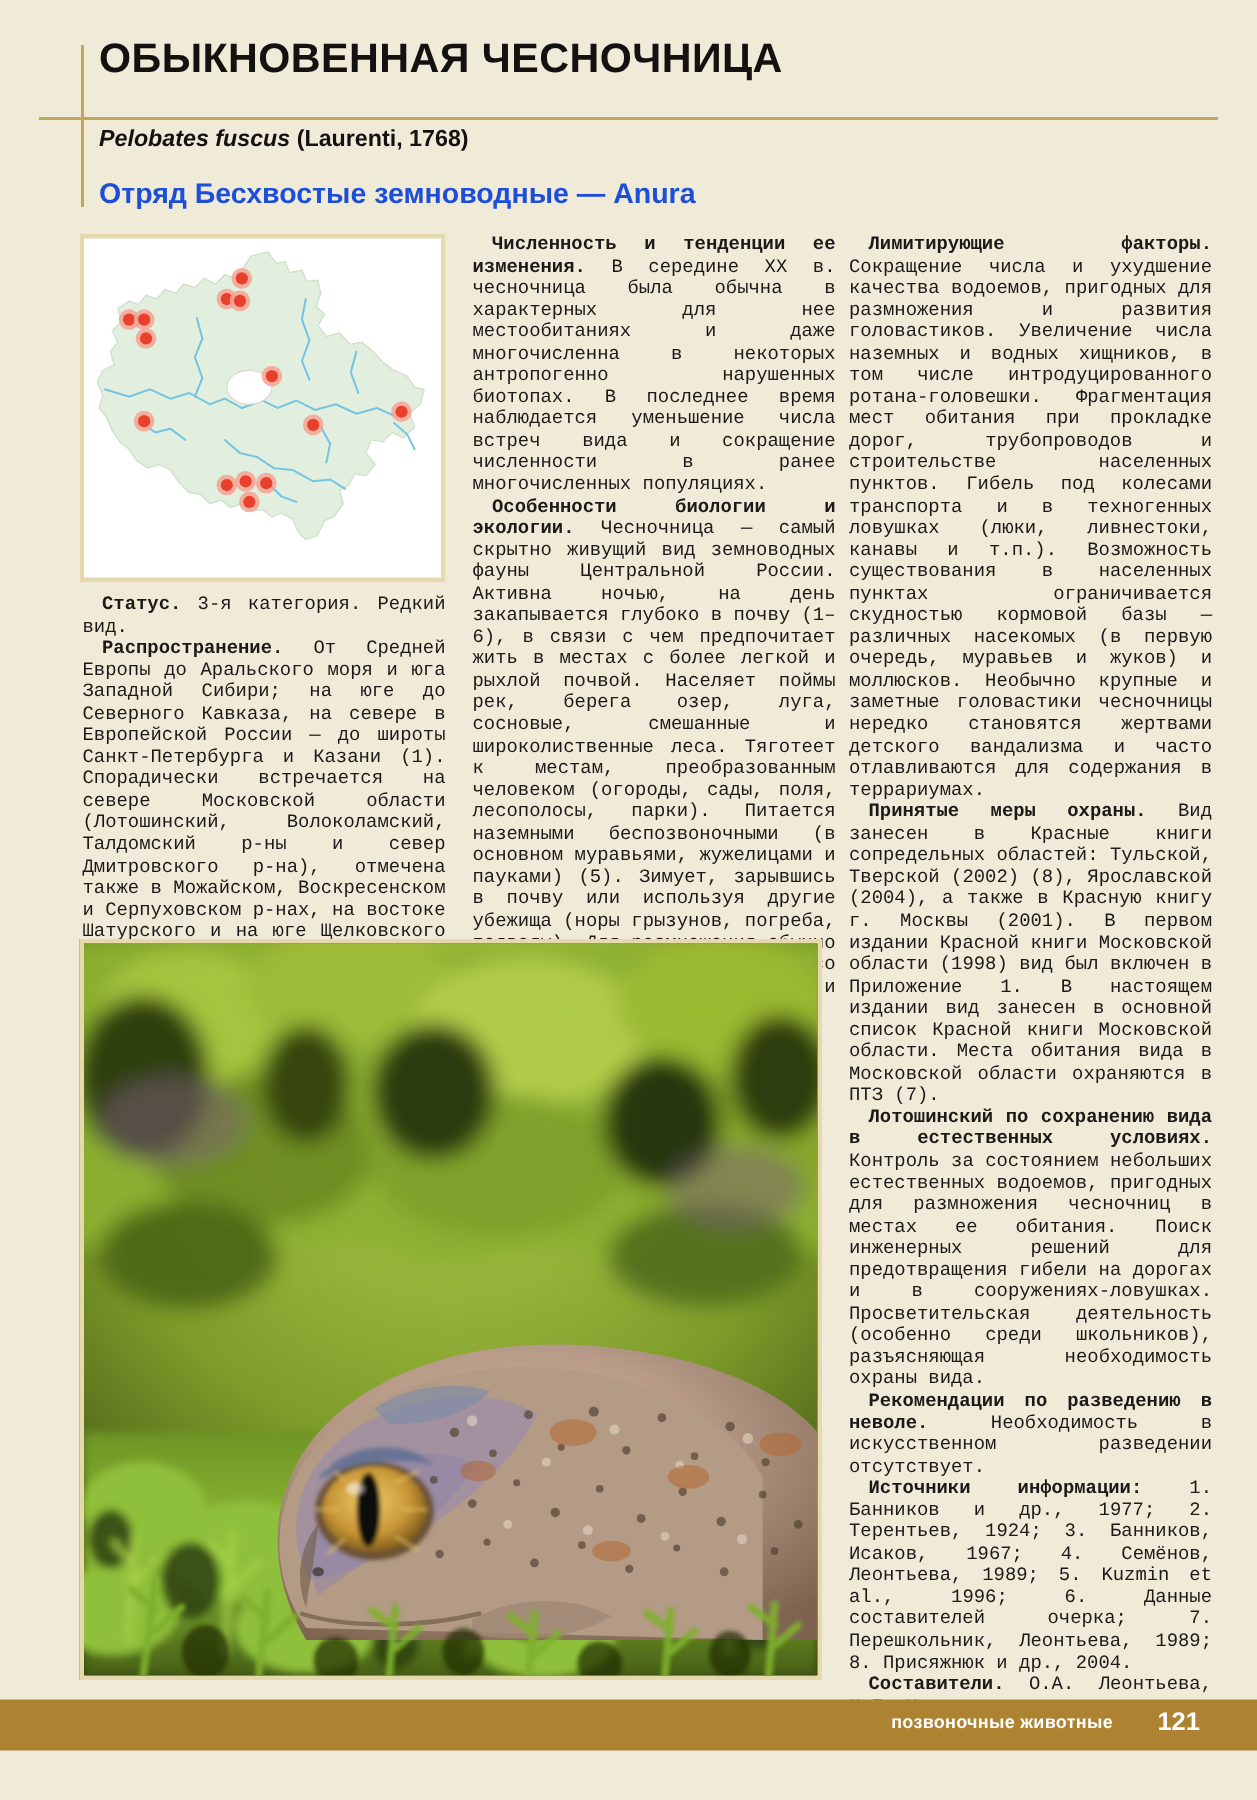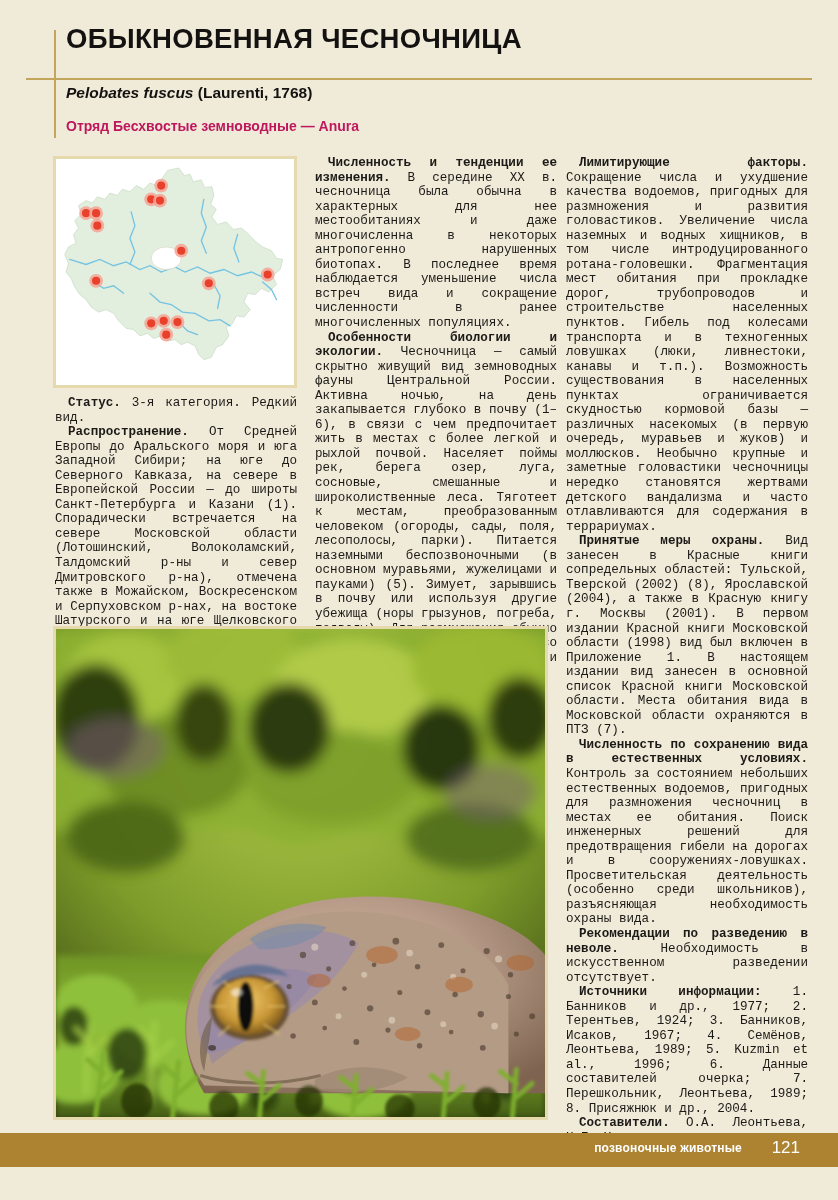--- a/index.html
+++ b/index.html
@@ -24,21 +24,21 @@
   }
   .latin{
     position:absolute;left:66px;top:83px;
     font-size:15.5px;line-height:1.27;font-weight:bold;color:#141210;
     white-space:nowrap;
   }
   .latin i{font-style:italic;}
   .latin .reg{font-weight:bold;}
   .taxo{
     position:absolute;left:66px;top:100px;
-    font-size:14px;line-height:1.26;font-weight:bold;color:#be185d;
+    font-size:19px;line-height:1.26;font-weight:bold;color:#1d4ed8;
   }
   .taxo div{white-space:nowrap;}
 
   
   .map-box{
     position:absolute;left:53px;top:156px;width:244px;height:232px;
     background:#ffffff;border:3px solid #e6d9ae;box-sizing:border-box;
   }
   .map-svg{position:absolute;left:0;top:0;width:100%;height:100%;}
 
@@ -63,21 +63,21 @@
   
   .footer-bar{
     position:absolute;left:0;top:1133px;width:838px;height:34px;background:#ad8331;
   }
   .footer-text{
     position:absolute;right:96px;top:1141px;
     color:#ffffff;font-size:12px;font-weight:bold;letter-spacing:.2px;
   }
   .footer-page{
     position:absolute;right:38px;top:1138px;
-    color:#ffffff;font-size:17px;font-weight:normal;
+    color:#ffffff;font-size:17px;font-weight:bold;
   }
 </style>
 </head>
 <body>
 
 <div class="page">
 
   <div class="header">
     <div class="rule-v"></div>
     <div class="rule-h"></div>
@@ -188,21 +188,21 @@
   </div>
 
   <div class="col" id="col2">
     <p><b>Численность и тенденции ее изменения.</b><span> В середине XX в. чесночница была обычна в характерных для нее местообитаниях и даже многочисленна в некоторых антропогенно нарушенных биотопах. В последнее время наблюдается уменьшение числа встреч вида и сокращение численности в ранее многочисленных популяциях.</span></p>
     <p><b>Особенности биологии и экологии.</b><span> Чесночница — самый скрытно живущий вид земноводных фауны Центральной России. Активна ночью, на день закапывается глубоко в почву (1–6), в связи с чем предпочитает жить в местах с более легкой и рыхлой почвой. Населяет поймы рек, берега озер, луга, сосновые, смешанные и широколиственные леса. Тяготеет к местам, преобразованным человеком (огороды, сады, поля, лесополосы, парки). Питается наземными беспозвоночными (в основном муравьями, жужелицами и пауками) (5). Зимует, зарывшись в почву или используя другие убежища (норы грызунов, погреба, подвалы). Для размножения обычно выбирает постоянные водоемы со стоячей прозрачной водой и развитой водной и околовод-</span></p>
   </div>
 
   <div class="col" id="col3">
     <p><b>Лимитирующие факторы.</b><span> Сокращение числа и ухудшение качества водоемов, пригодных для размножения и развития головастиков. Увеличение числа наземных и водных хищников, в том числе интродуцированного ротана-головешки. Фрагментация мест обитания при прокладке дорог, трубопроводов и строительстве населенных пунктов. Гибель под колесами транспорта и в техногенных ловушках (люки, ливнестоки, канавы и т.п.). Возможность существования в населенных пунктах ограничивается скудностью кормовой базы — различных насекомых (в первую очередь, муравьев и жуков) и моллюсков. Необычно крупные и заметные головастики чесночницы нередко становятся жертвами детского вандализма и часто отлавливаются для содержания в террариумах.</span></p>
     <p><b>Принятые меры охраны.</b><span> Вид занесен в Красные книги сопредельных областей: Тульской, Тверской (2002) (8), Ярославской (2004), а также в Красную книгу г. Москвы (2001). В первом издании Красной книги Московской области (1998) вид был включен в Приложение 1. В настоящем издании вид занесен в основной список Красной книги Московской области. Места обитания вида в Московской области охраняются в ПТЗ (7).</span></p>
-    <p><b>Численность по сохранению вида в естественных условиях.</b><span> Контроль за состоянием небольших естественных водоемов, пригодных для размножения чесночниц в местах ее обитания. Поиск инженерных решений для предотвращения гибели на дорогах и в сооружениях-ловушках. Просветительская деятельность (особенно среди школьников), разъясняющая необходимость охраны вида.</span></p>
+    <p><b>Лотошинский по сохранению вида в естественных условиях.</b><span> Контроль за состоянием небольших естественных водоемов, пригодных для размножения чесночниц в местах ее обитания. Поиск инженерных решений для предотвращения гибели на дорогах и в сооружениях-ловушках. Просветительская деятельность (особенно среди школьников), разъясняющая необходимость охраны вида.</span></p>
     <p><b>Рекомендации по разведению в неволе.</b><span> Необходимость в искусственном разведении отсутствует.</span></p>
     <p><b>Источники информации:</b><span> 1. Банников и др., 1977; 2. Терентьев, 1924; 3. Банников, Исаков, 1967; 4. Семёнов, Леонтьева, 1989; 5. Kuzmin et al., 1996; 6. Данные составителей очерка; 7. Перешкольник, Леонтьева, 1989; 8. Присяжнюк и др., 2004.</span></p>
     <p><b>Составители.</b><span> О.А. Леонтьева, Н.П. Харитонов.</span></p>
   </div>
 
   <div class="photo">
     <svg viewBox="0 0 495 494" preserveAspectRatio="none">
       <defs>
         <radialGradient id="mossTop" cx="50%" cy="20%" r="90%">
           <stop offset="0%" stop-color="#b7cf4e"></stop>

